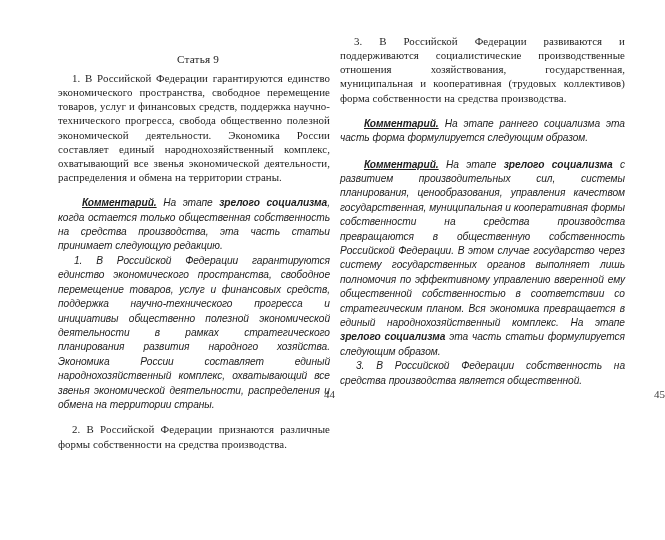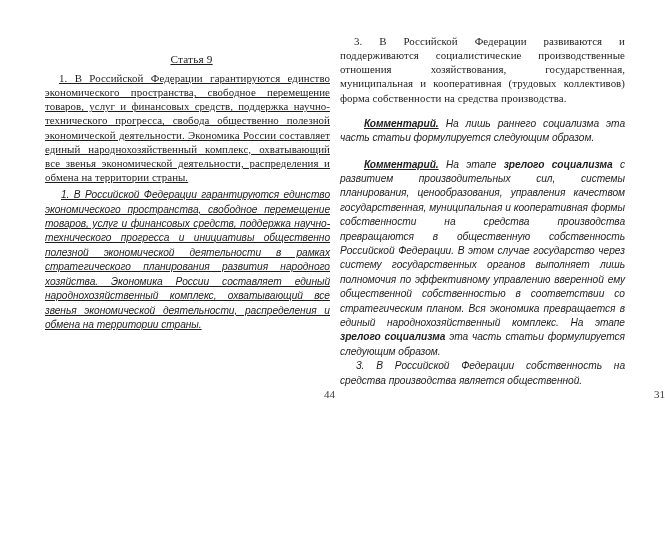--- a/index.html
+++ b/index.html
@@ -16,22 +16,21 @@
     display:flex;
     box-sizing:border-box;
   }
   .page{
     position:relative;
     box-sizing:border-box;
     height:424px;
   }
   .page-left{
     width:335px;
-    padding:52px 5px 0 45px;
-    text-decoration:underline;
+    padding:52px 5px 0 58px;
   }
   .page-right{
     width:330px;
     padding:34px 40px 0 5px;
   }
   .article-title{
     text-align:center;
     font-family:"Liberation Serif", serif;
     font-size:11.2px;
     line-height:14px;
@@ -94,39 +93,41 @@
 <body>
 
 <div class="spread">
 
   <div class="page page-left">
 
     <div class="article-title">Статья 9</div>
 
     <p class="law">1. В Российской Федерации гарантируются единство экономического пространства, свободное перемещение товаров, услуг и финансовых средств, поддержка научно-технического прогресса, свобода общественно полезной экономической деятельности. Экономика России составляет единый народнохозяйственный комплекс, охватывающий все звенья экономической деятельности, распределения и обмена на территории страны.</p>
 
+    <p class="comment gap"><span class="comment-lead">Комментарий.</span><span> На этапе </span><span class="em-term">зрелого социализма</span><span>, когда остается только общественная собственность на средства производства, эта часть статьи принимает следующую редакцию.</span></p>
 
     <p class="comment tight">1. В Российской Федерации гарантируются единство экономического пространства, свободное перемещение товаров, услуг и финансовых средств, поддержка научно-технического прогресса и инициативы общественно полезной экономической деятельности в рамках стратегического планирования развития народного хозяйства. Экономика России составляет единый народнохозяйственный комплекс, охватывающий все звенья экономической деятельности, распределения и обмена на территории страны.</p>
 
+    <p class="law" style="margin-top:10px;">2. В Российской Федерации признаются различные формы собственности на средства производства.</p>
 
 
     <div class="folio">
       <span class="folio-inner">44</span>
     </div>
   </div>
 
   <div class="page page-right">
 
     <p class="law">3. В Российской Федерации развиваются и поддерживаются социалистические производственные отношения хозяйствования, государственная, муниципальная и кооперативная (трудовых коллективов) форма собственности на средства производства.</p>
 
-    <p class="comment gap"><span class="comment-lead">Комментарий.</span><span> На лишь раннего социализма эта часть статьи формулируется следующим образом.</span></p>
+    <p class="comment gap"><span class="comment-lead">Комментарий.</span><span> На этапе раннего социализма эта часть форма формулируется следующим образом.</span></p>
 
 
     <p class="comment gap"><span class="comment-lead">Комментарий.</span><span> На этапе </span><span class="em-term">зрелого социализма</span><span> с развитием производительных сил, системы планирования, ценообразования, управления качеством государственная, муниципальная и кооперативная формы собственности на средства производства превращаются в общественную собственность Российской Федерации. В этом случае государство через систему государственных органов выполняет лишь полномочия по эффективному управлению вверенной ему общественной собственностью в соответствии со стратегическим планом. Вся экономика превращается в единый народнохозяйственный комплекс. На этапе </span><span class="em-term">зрелого социализма</span><span> эта часть статьи формулируется следующим образом.</span></p>
 
     <p class="comment tight">3. В Российской Федерации собственность на средства производства является общественной.</p>
 
     <div class="folio">
-      <span class="folio-inner">31</span>
+      <span class="folio-inner">45</span>
     </div>
   </div>
 
 </div>
 
 </body></html>

